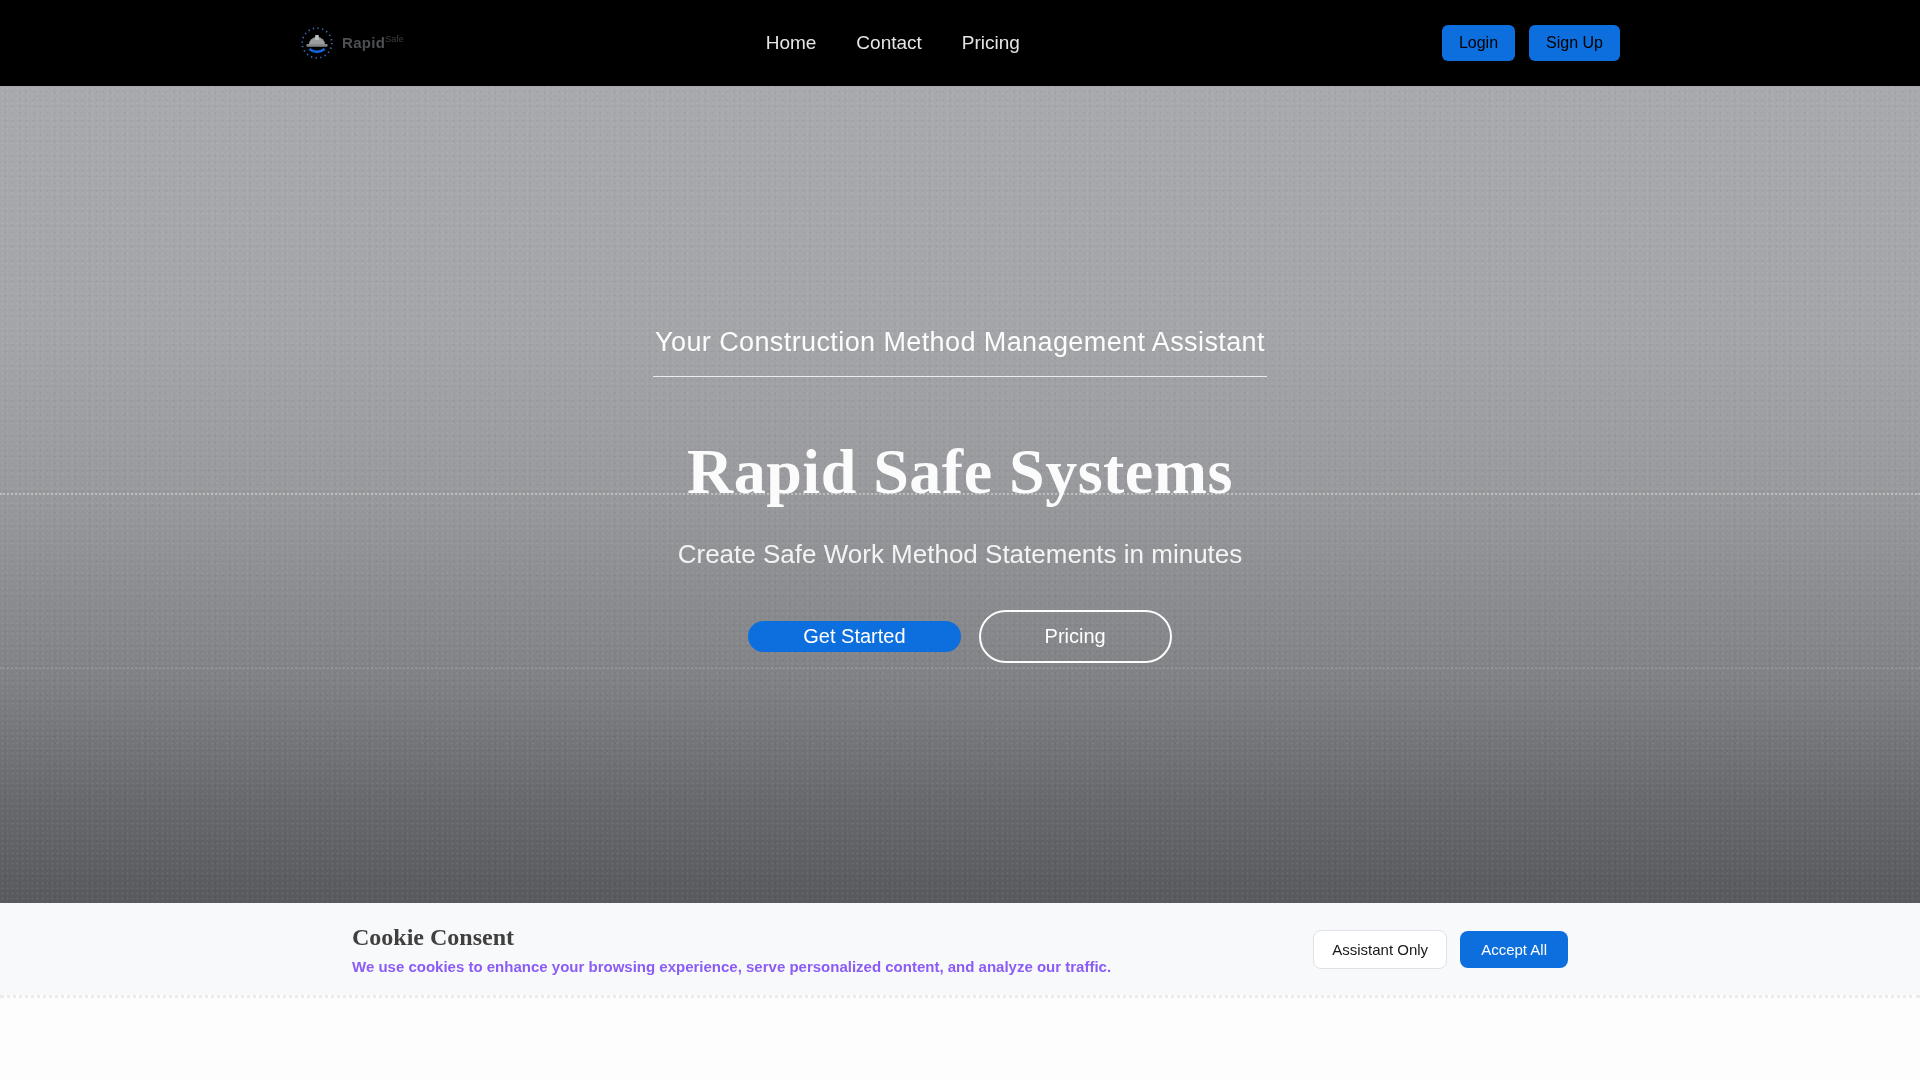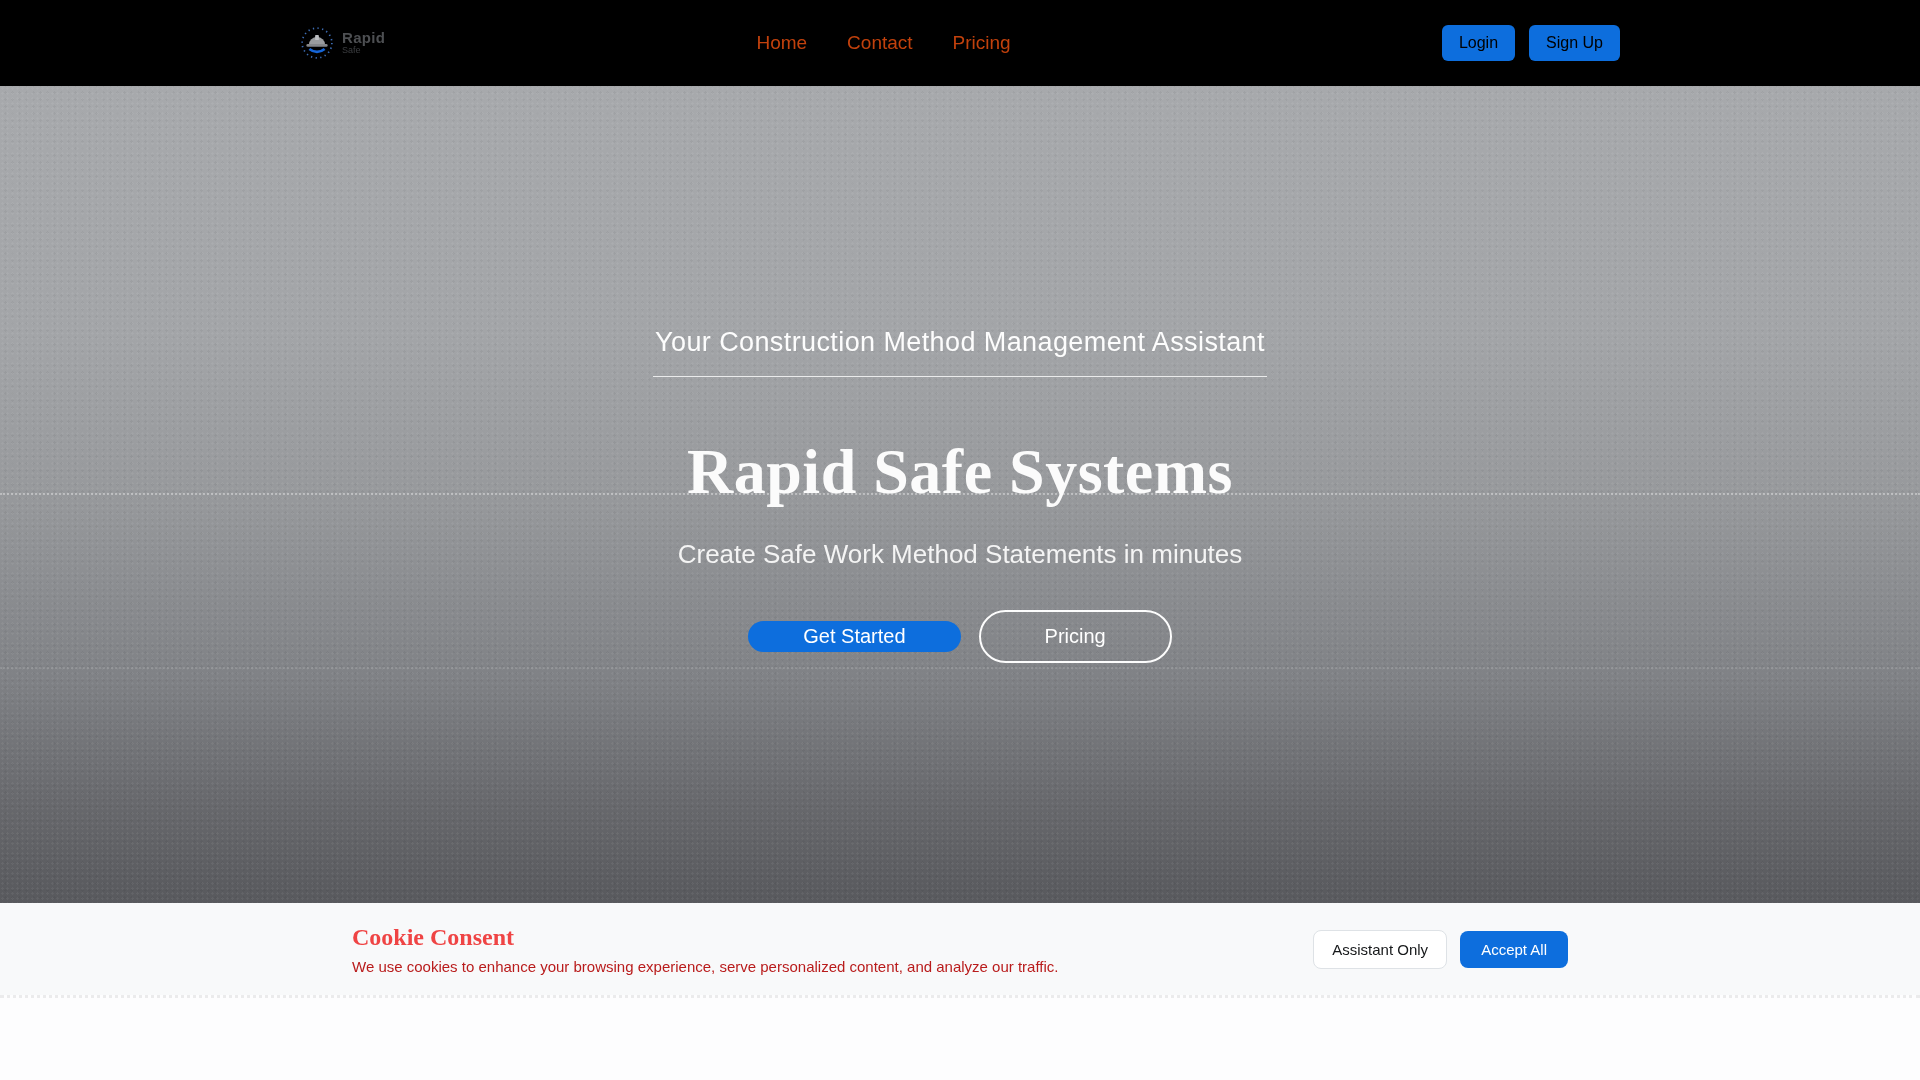--- a/index.html
+++ b/index.html
@@ -5,25 +5,25 @@
   * { margin:0; padding:0; box-sizing:border-box; }
   html,body { width:1920px; height:1080px; overflow:hidden; }
   body { font-family:"Liberation Sans", sans-serif; background:#fff; }
   .page { width:1920px; height:1080px; display:flex; flex-direction:column; }
 
   
   .navbar { height:86px; background:var(--navbar-bg,#000); flex:0 0 auto; display:flex; align-items:center; }
   .nav-container { width:1320px; margin:0 auto; display:flex; align-items:center; justify-content:space-between; }
   .brand { display:flex; align-items:center; gap:8px; cursor:pointer; }
   .brand-icon { width:34px; height:34px; display:block; }
-  .brand-text { display:flex; flex-direction:column; line-height:1.05; }
+  .brand-text { display:flex; flex-direction:row; line-height:1.05; }
   .brand-title { color:#4d4f52; font-size:15px; font-weight:700; letter-spacing:0.3px; }
   .brand-sub { color:#3c3e41; font-size:9px; }
   .nav-links { display:flex; gap:40px; margin-left:-60px; }
-  .nav-link { color:#c2410c; font-size:19px; text-decoration:none; cursor:pointer; }
+  .nav-link { color:#e5e5e5; font-size:19px; text-decoration:none; cursor:pointer; }
   .nav-actions { display:flex; gap:14px; }
   .btn { border:none; cursor:pointer; font-family:"Liberation Sans", sans-serif; }
   .btn-nav { background:var(--accent-blue,#0d6edd); color:#000000; font-size:16px; padding:9px 17px; border-radius:6px; }
 
   
   .hero { position:relative; flex:0 0 817px; overflow:hidden;
           background:linear-gradient(180deg,#a7a9ac 0%, #a3a5a8 30%, #97999c 50%, #808286 72%, #67686c 88%, #58595d 100%); }
   .hero::before { content:""; position:absolute; inset:0; pointer-events:none;
           background-image:radial-gradient(rgba(255,255,255,0.055) 1px, transparent 1.2px),
                            radial-gradient(rgba(0,0,0,0.045) 1px, transparent 1.2px);
@@ -36,22 +36,22 @@
              padding:0 2px 18px 2px; border-bottom:1px solid rgba(255,255,255,0.78); margin-bottom:58px; }
   .hero-title { font-family:"Liberation Serif", serif; font-weight:700; font-size:64px; color:#fbfbfb; letter-spacing:0.5px; margin-bottom:30px; }
   .hero-subtitle { color:#f4f4f4; font-size:26px; margin-bottom:40px; }
   .hero-ctas { display:flex; gap:18px; align-items:center; }
   .btn-pill-primary { background:var(--accent-blue,#0d6edd); color:#fff; font-size:20px; padding:4px 55px; border-radius:50px; }
   .btn-pill-outline { background:transparent; color:#fff; font-size:20px; padding:13px 64px; border-radius:50px; border:2px solid #fdfdfd; }
 
   
   .cookie-bar { flex:0 0 92px; background:var(--cookie-bg,#f8f9fa); display:flex; align-items:center; }
   .cookie-container { width:1216px; margin:0 auto; display:flex; align-items:center; justify-content:space-between; }
-  .cookie-title { font-family:"Liberation Serif", serif; font-weight:700; font-size:24px; color:#ef4444; margin-bottom:7px; }
-  .cookie-desc { font-size:15px; color:#b91c1c; }
+  .cookie-title { font-family:"Liberation Serif", serif; font-weight:700; font-size:24px; color:#404040; margin-bottom:7px; }
+  .cookie-desc { font-size:15px; color:#8b5cf6;font-weight:bold; }
   .cookie-actions { display:flex; gap:13px; align-items:center; }
   .btn-necessary { background:#fff; color:#16181a; font-size:15px; padding:10px 18px; border-radius:8px; border:1px solid #dee2e6; }
   .btn-accept { background:var(--accent-blue,#0d6edd); color:#ffffff; font-size:15px; padding:10px 21px; border-radius:8px; }
 
   
   .footer-space { flex:1 1 auto; background:#fdfdfe; border-top:3px dotted rgba(0,0,0,0.07); }
 </style>
 </head>
 <body>
 

